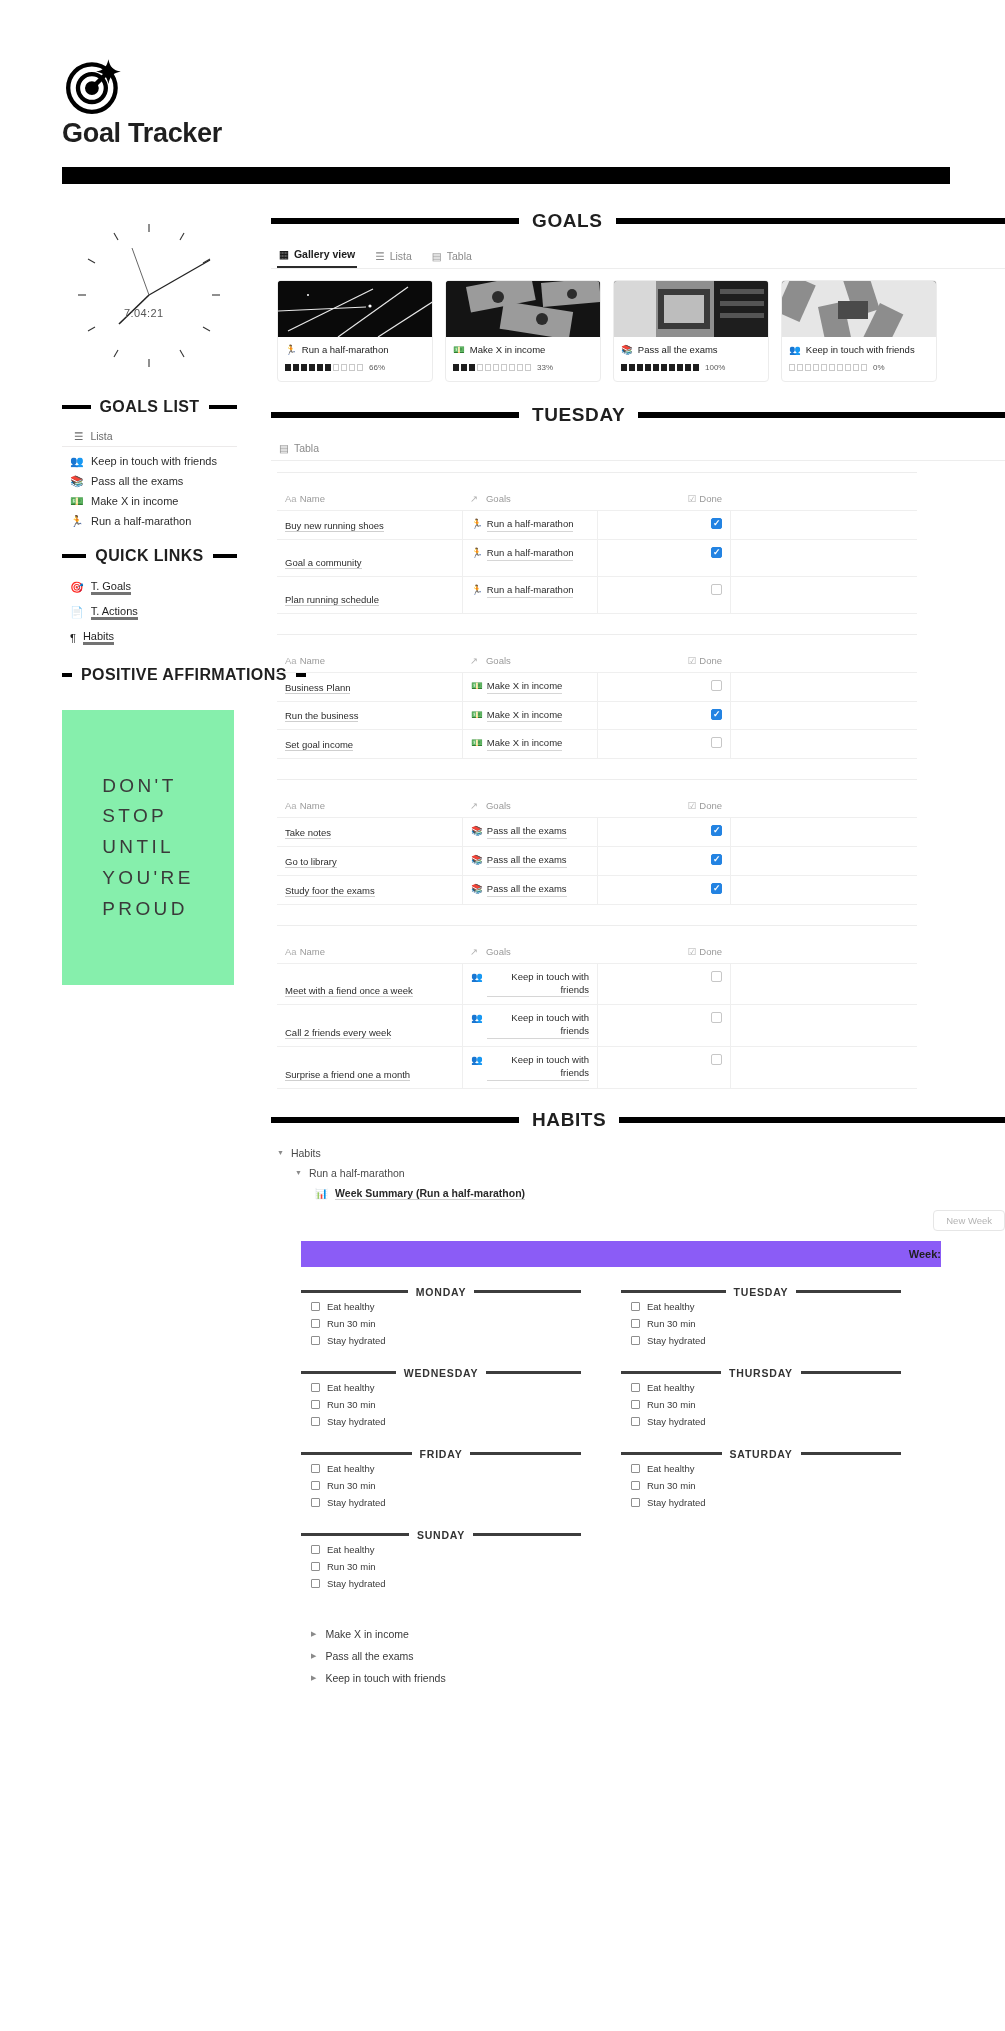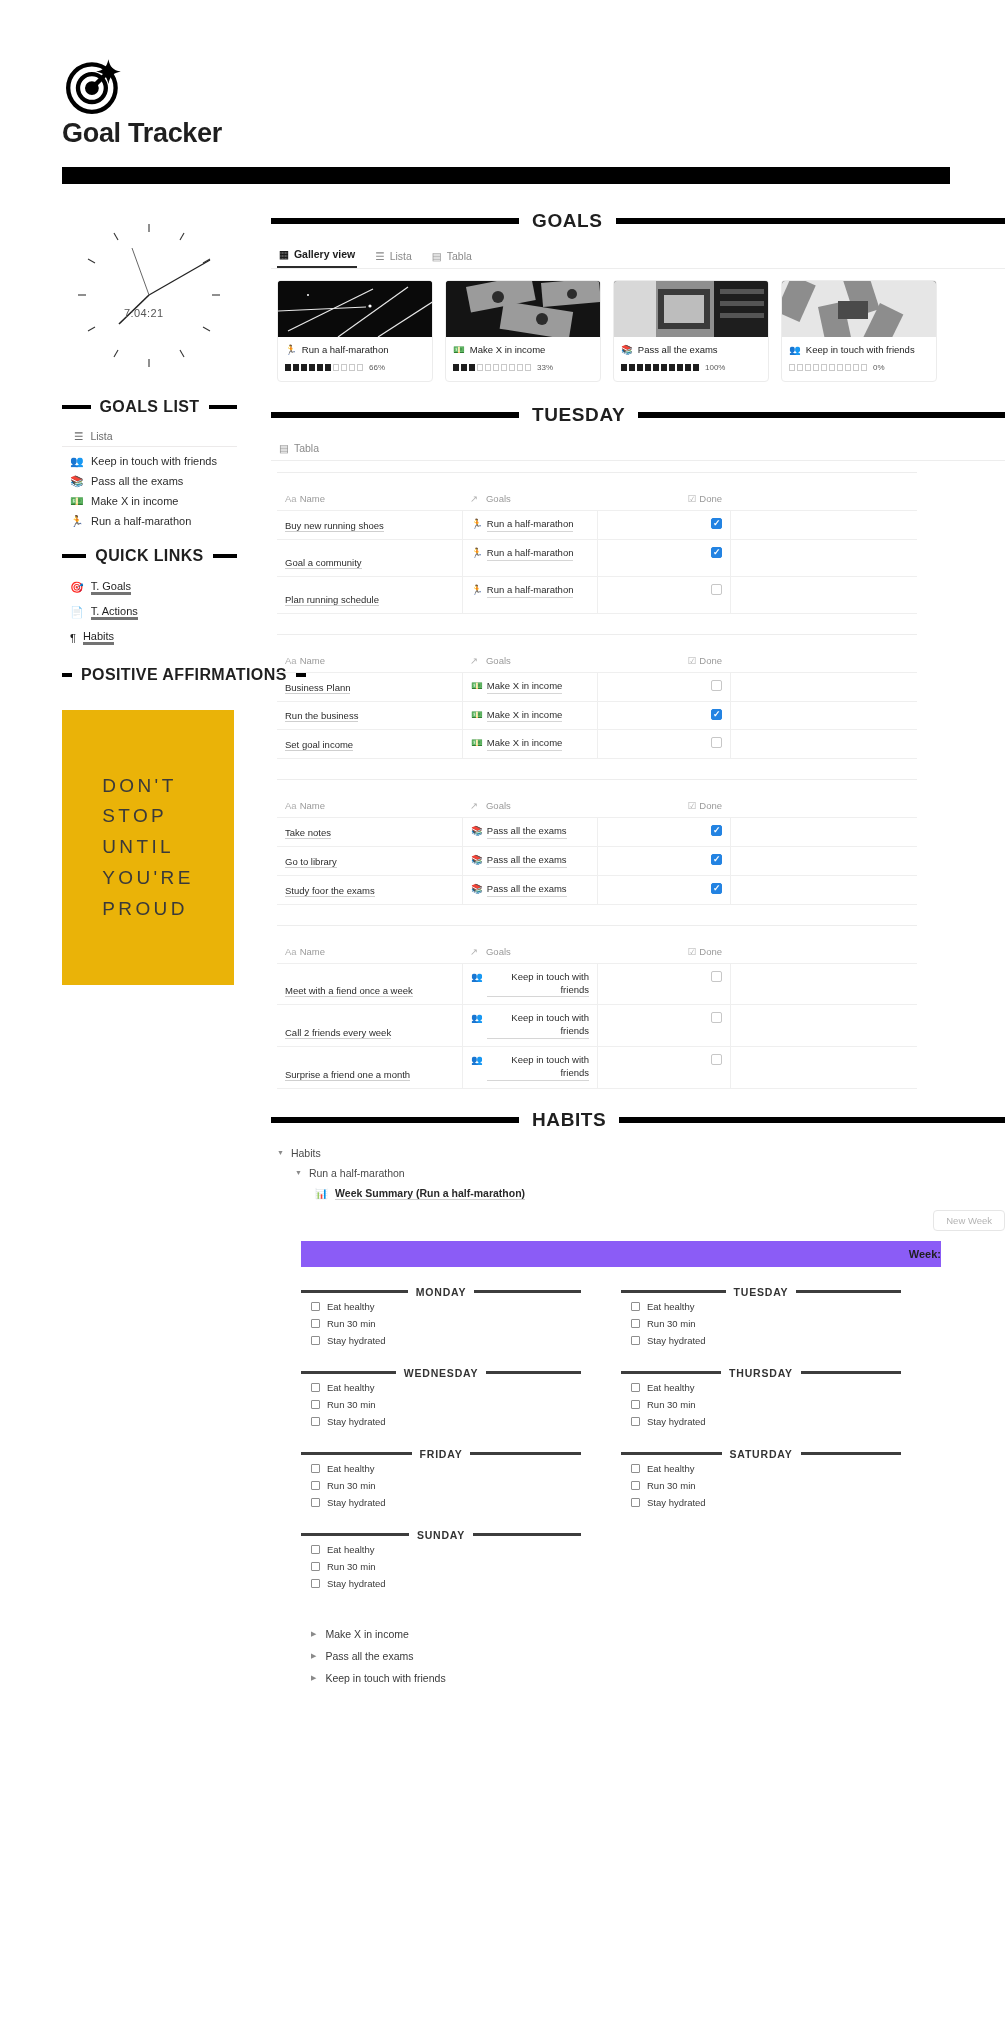--- a/index.html
+++ b/index.html
@@ -87,21 +87,21 @@
     font-size: 10.5px; color: #4a4a4a;
     border-left: 3px solid #2b2b2b;
     padding: 3px 0 3px 9px;
     margin: 5px 0 5px 8px;
   }
 
   
   .quote-card {
     margin-top: 26px;
     width: 172px; height: 275px;
-    background: #eab308;
+    background: #86efac;
     display: flex; align-items: center; justify-content: center;
   }
   .quote-txt {
     font-size: 19px;
     letter-spacing: 3.4px;
     line-height: 1.62;
     color: #3a3a3a;
     text-align: left;
     font-weight: 300;
   }

